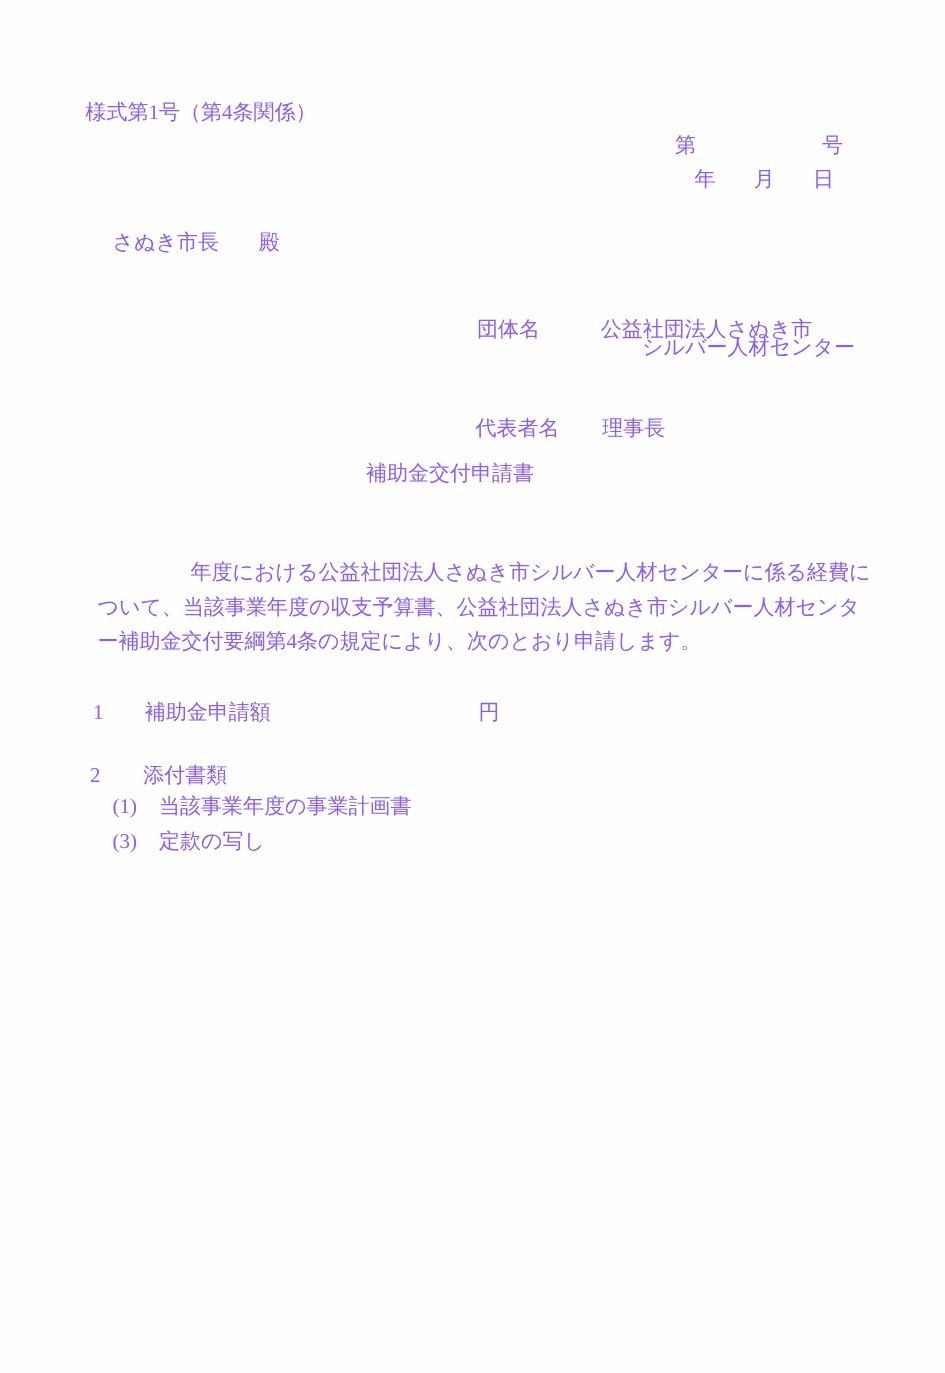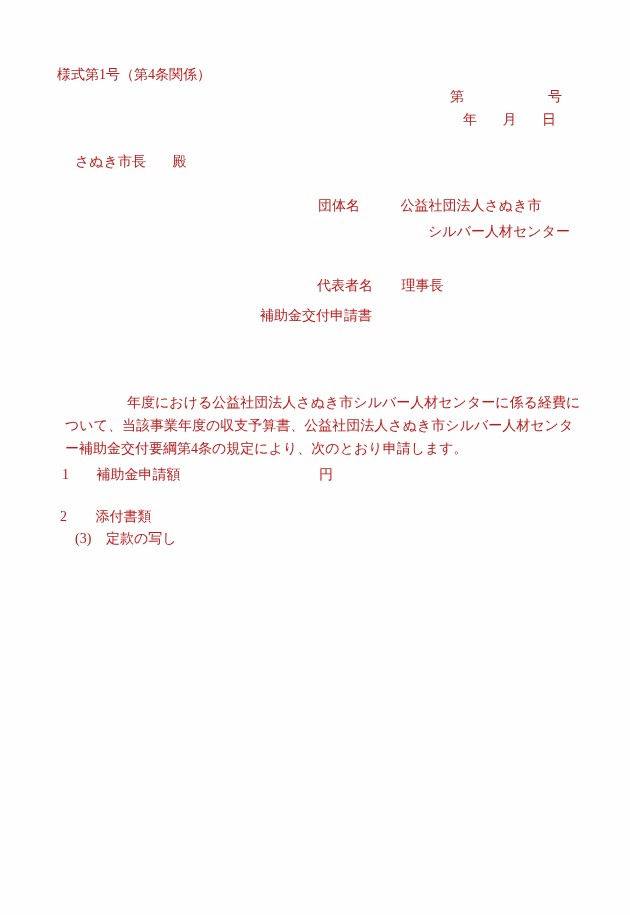--- a/index.html
+++ b/index.html
@@ -7,21 +7,21 @@
     padding: 0;
     background: #ffffff;
   }
   .page {
     position: relative;
     width: 630px;
     height: 915px;
     background: #fefefe;
     font-family: "Liberation Serif", "DejaVu Serif", serif;
     font-size: 14px;
-    color: #b91c1c;
+    color: #8b5cf6;
     overflow: hidden;
   }
   .abs { position: absolute; white-space: nowrap; }
 
   .form-label { left: 57px; top: 66px; }
 
   .doc-no {
     left: 450px; top: 88px;
     width: 112px;
     display: flex;
@@ -30,35 +30,35 @@
   .date-line {
     left: 463px; top: 111px;
     width: 93px;
     display: flex;
     justify-content: space-between;
   }
 
   .recipient { left: 75px; top: 153px; }
   .recipient .honorific { margin-left: 23px; }
 
-  .org-line { left: 318px; top: 197px; }
+  .org-line { left: 318px; top: 211px; }
   .org-line .value { margin-left: 37px; }
   .org-line2 { left: 428px; top: 223px; }
   .rep-line { left: 317px; top: 245px; margin-top: 32px; }
   .rep-line .value { margin-left: 25px; }
 
   .doc-title {
-    left: 16px; top: 307px;
+    left: 0; top: 307px;
     width: 600px;
     text-align: center;
     white-space: nowrap;
   }
 
   .body-text {
-    left: 65px; top: 392px;
+    left: 65px; top: 372px;
     width: 520px;
     line-height: 22.8px;
   }
   .body-text .bl { white-space: nowrap; }
   .body-text .bl.first { text-indent: 62px; }
 
   .item1 { left: 62px; top: 466px; }
   .item1 .label { margin-left: 24px; }
   .item1 .unit { margin-left: 135px; }
 
@@ -120,17 +120,20 @@
     <span class="unit">円</span>
   </div>
 
   <div class="abs item2">
     <span>2</span>
     <span class="label">添付書類</span>
   </div>
 
   <div class="abs attachments">
     <div class="row">
+      <span class="anum">(1)</span><span>当該事業年度の事業計画書</span>
+    </div>
+    <div class="row">
       <span class="anum">(3)</span><span>定款の写し</span>
     </div>
   </div>
 
 </div>
 
 </body></html>

